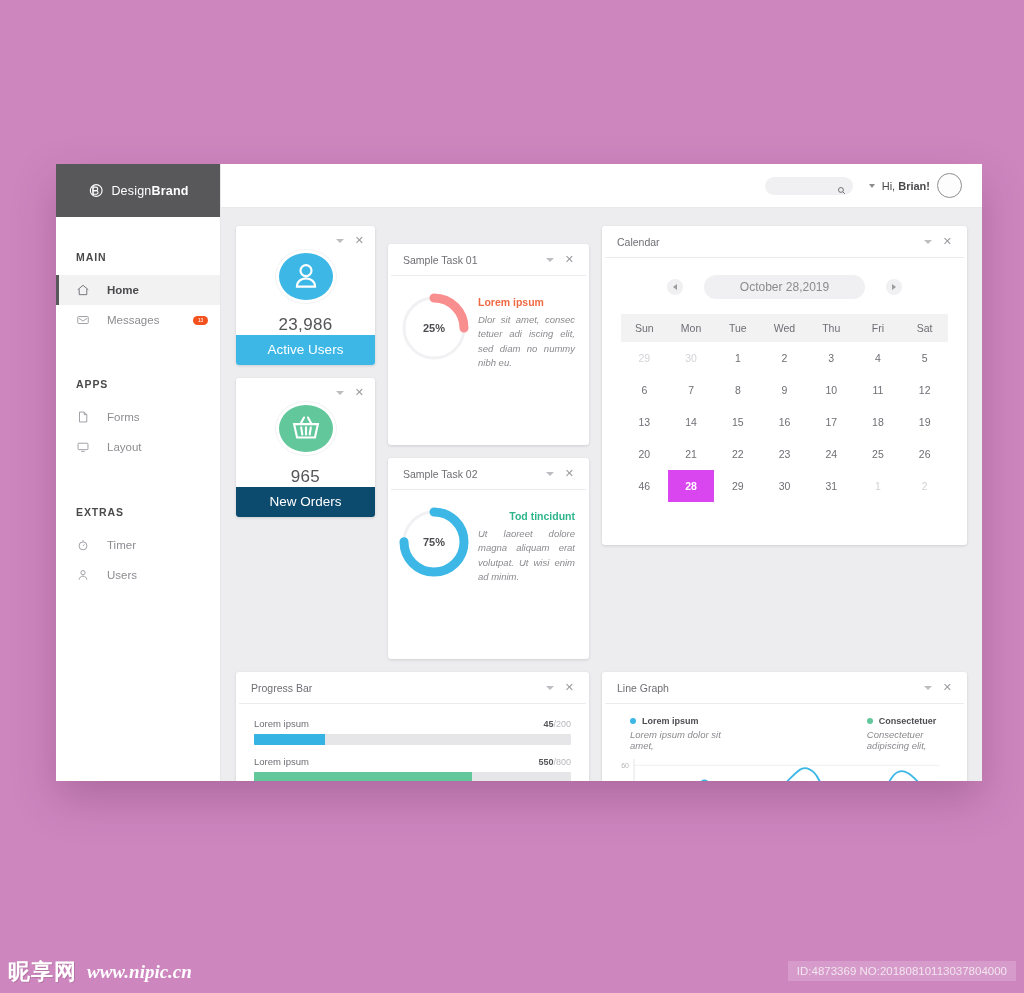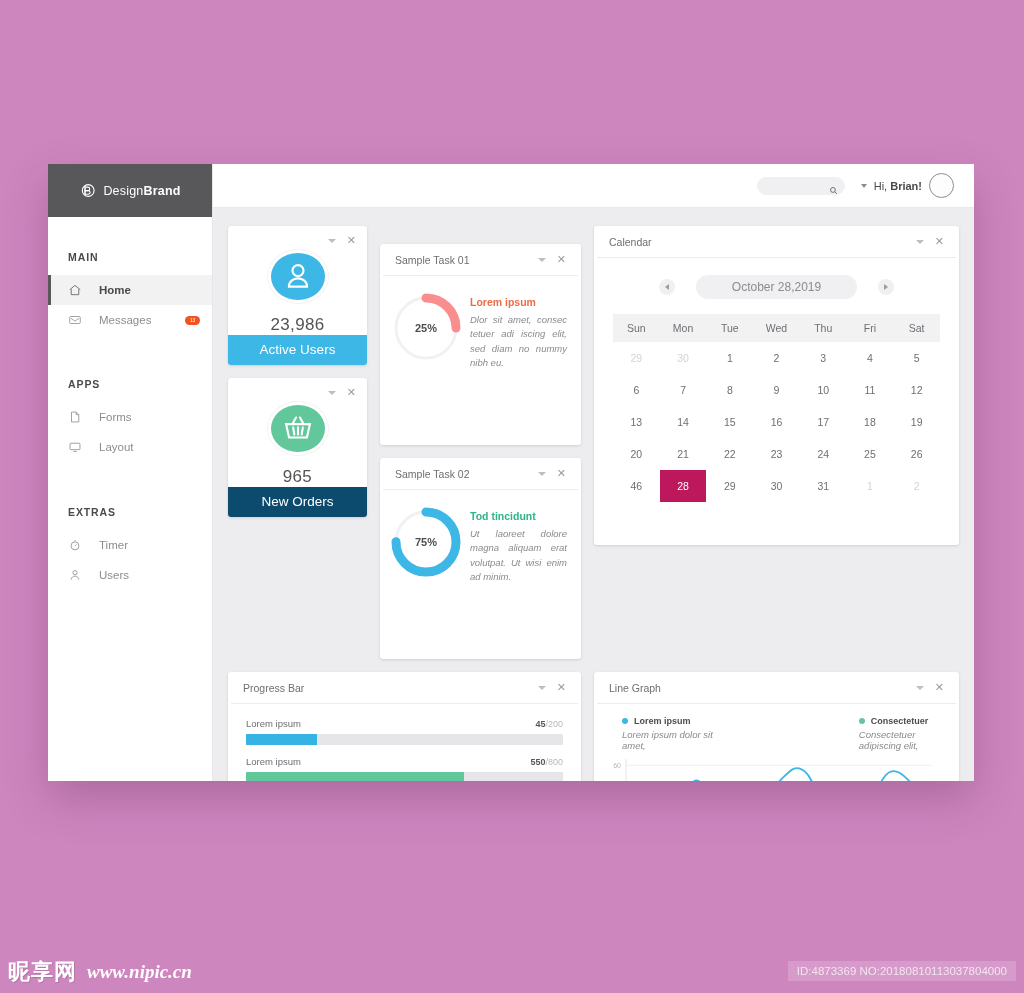--- a/index.html
+++ b/index.html
@@ -6,21 +6,21 @@
   html, body {
     width: 1024px; height: 993px;
     font-family: "Liberation Sans", sans-serif;
     background: #ce86bf;
     overflow: hidden;
   }
   .stage { position: relative; width: 1024px; height: 993px; }
 
   
   .app-window {
-    position: absolute; left: 48px; top: 164px;
+    position: absolute; left: 56px; top: 164px;
     width: 926px; height: 617px;
     background: #ffffff;
     box-shadow: 0 18px 40px rgba(90,40,80,0.28);
     display: flex;
     overflow: hidden;
   }
 
   
   .sidebar {
     width: 165px; flex: 0 0 165px;
@@ -150,21 +150,21 @@
   .task-body { display: flex; padding: 10px 14px 0 10px; gap: 8px; }
   .donut-wrap { position: relative; width: 72px; height: 72px; flex: 0 0 72px; margin-top: 6px; }
   .donut-wrap svg { display: block; transform: rotate(-90deg); }
   .donut-label {
     position: absolute; inset: 0; display: flex; align-items: center; justify-content: center;
     font-size: 11px; font-weight: 700; color: #4d4d51;
   }
   .task-text { flex: 1 1 auto; padding-top: 10px; }
   .task-heading { font-size: 10.5px; font-weight: 700; margin-bottom: 5px; }
   .task-heading.coral { color: #ef6b43; }
-  .task-heading.green { color: #2fb58a; }
+  .task-heading.green { color: #2fb58a; text-align: right; }
   .task-desc { font-size: 9.5px; line-height: 1.5; color: #8b8b90; font-style: italic; text-align: justify; }
 
   
   .cal-card { flex: 1 1 auto; height: 319px; }
   .cal-nav { display: flex; align-items: center; justify-content: center; gap: 21px; margin-top: 17px; }
   .cal-arrow {
     width: 16px; height: 16px; border-radius: 50%; background: #f0f0f2;
     display: flex; align-items: center; justify-content: center; cursor: pointer;
   }
   .cal-arrow .tri-l { width:0;height:0;border-top:3px solid transparent;border-bottom:3px solid transparent;border-right:4px solid #9b9ba0; }
@@ -178,21 +178,21 @@
   .cal-weekdays { background: #f2f2f3; }
   .cal-weekdays div {
     flex: 1 1 0; text-align: center; padding: 8px 0;
     font-size: 10.5px; color: #6e6e74;
   }
   .cal-week div {
     flex: 1 1 0; text-align: center; padding: 10px 0;
     font-size: 10.5px; color: #6e6e74;
   }
   .cal-week div.muted { color: #d3d3d8; }
-  .cal-week div.sel { background: #be185d; color: #fff; }
+  .cal-week div.sel { background: #d946ef; color: #fff; font-weight: bold; }
 
   
   .prog-card { width: 353px; flex: 0 0 353px; height: 205px; }
   .prog-body { padding: 14px 18px 0 18px; }
   .prog-row { margin-bottom: 11px; }
   .prog-top { display: flex; justify-content: space-between; align-items: baseline; margin-bottom: 5px; }
   .prog-name { font-size: 9.5px; color: #6e6e74; }
   .prog-val { font-size: 9px; color: #b9b9bd; }
   .prog-val b { color: #57575b; font-weight: 700; }
   .prog-track { height: 11px; background: #e6e6e8; border-radius: 1px; overflow: hidden; }

